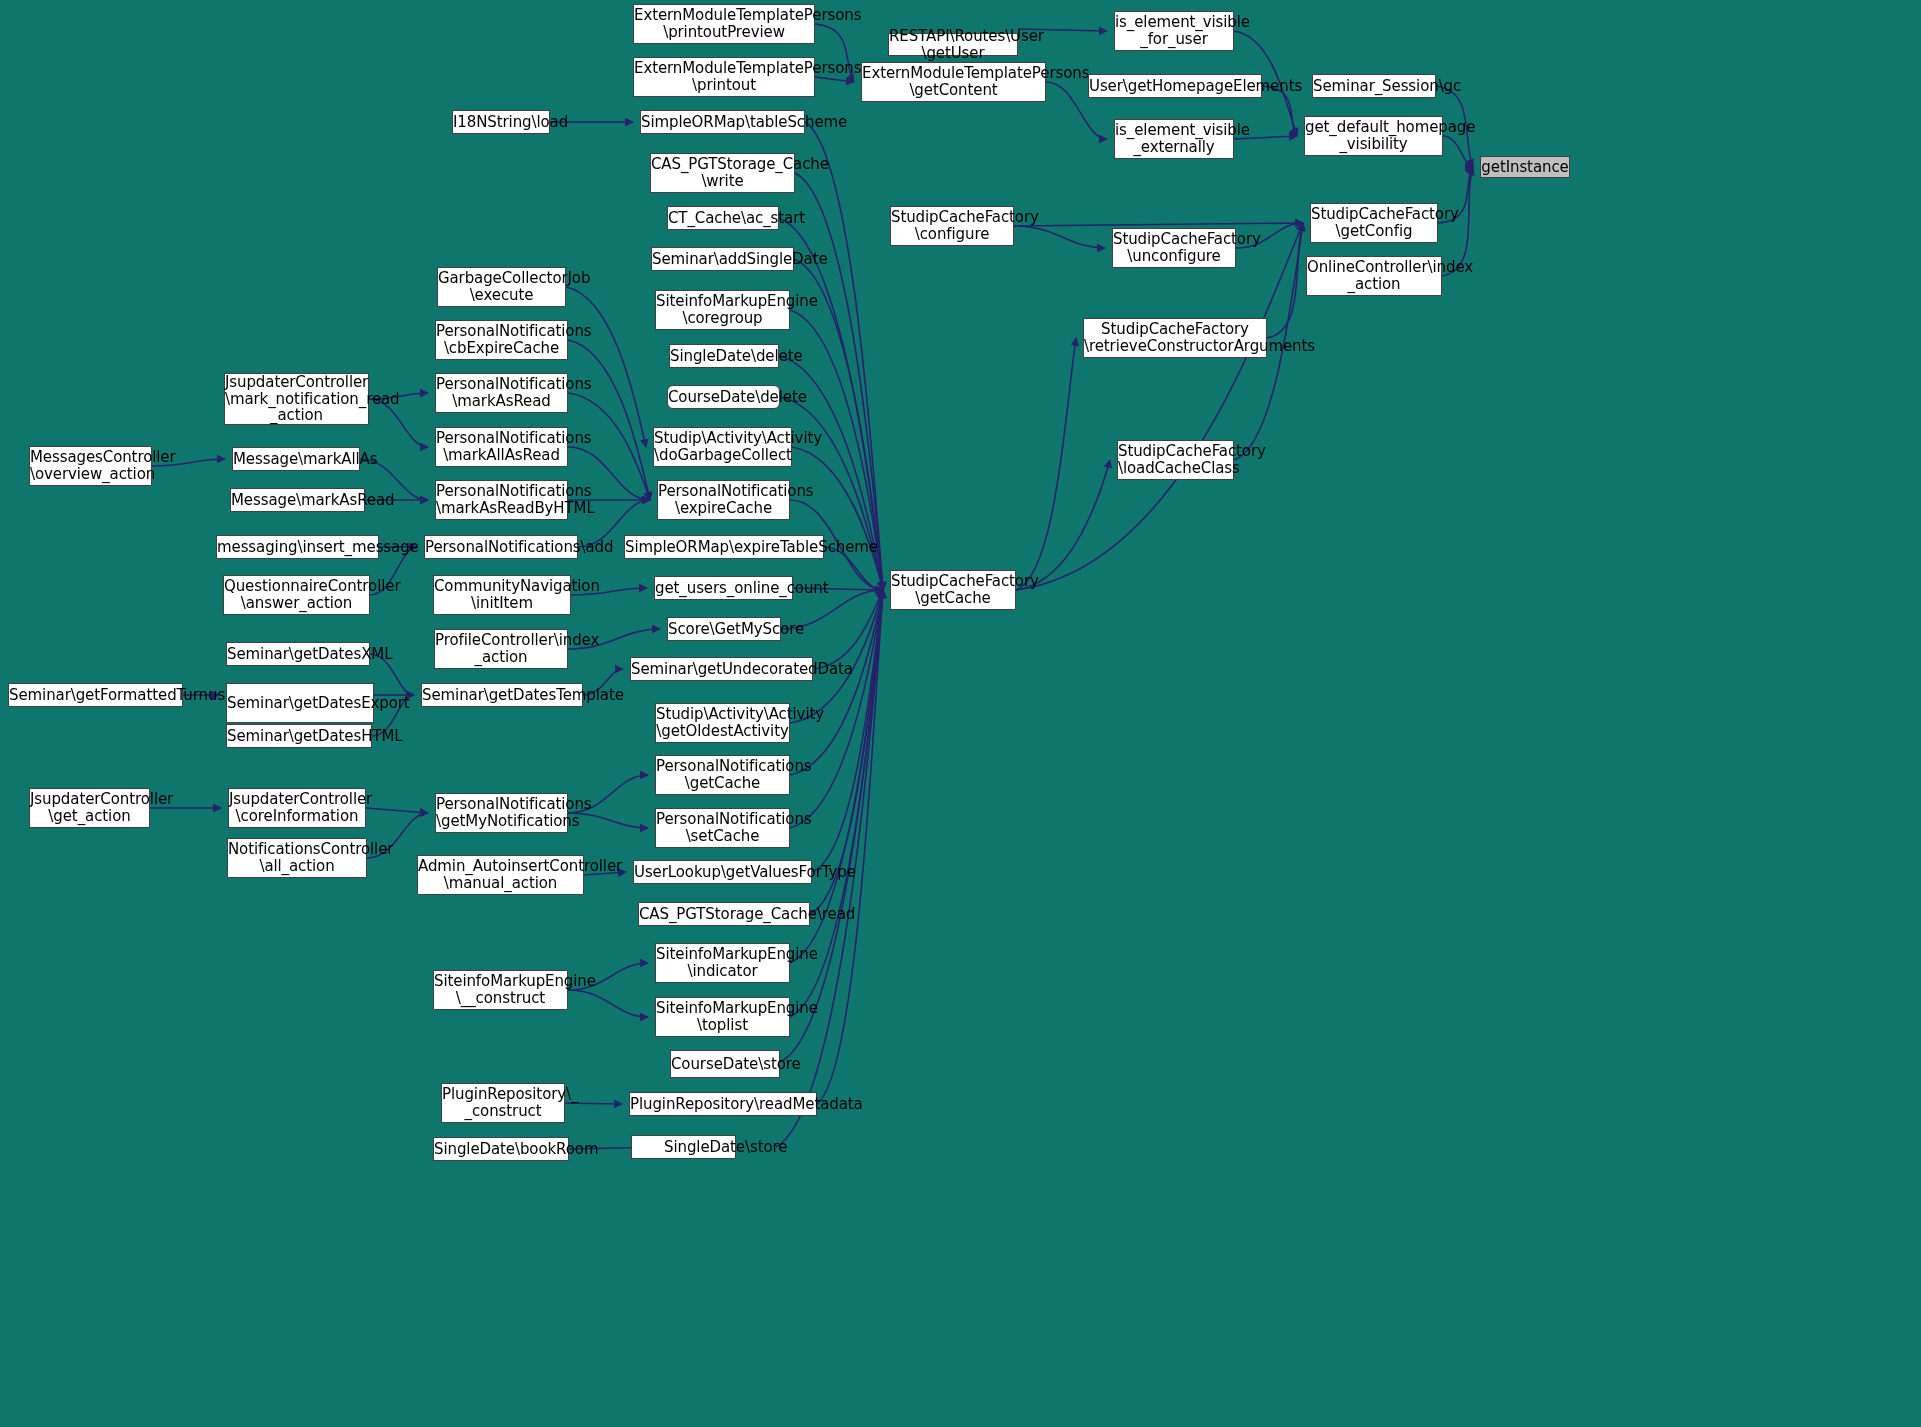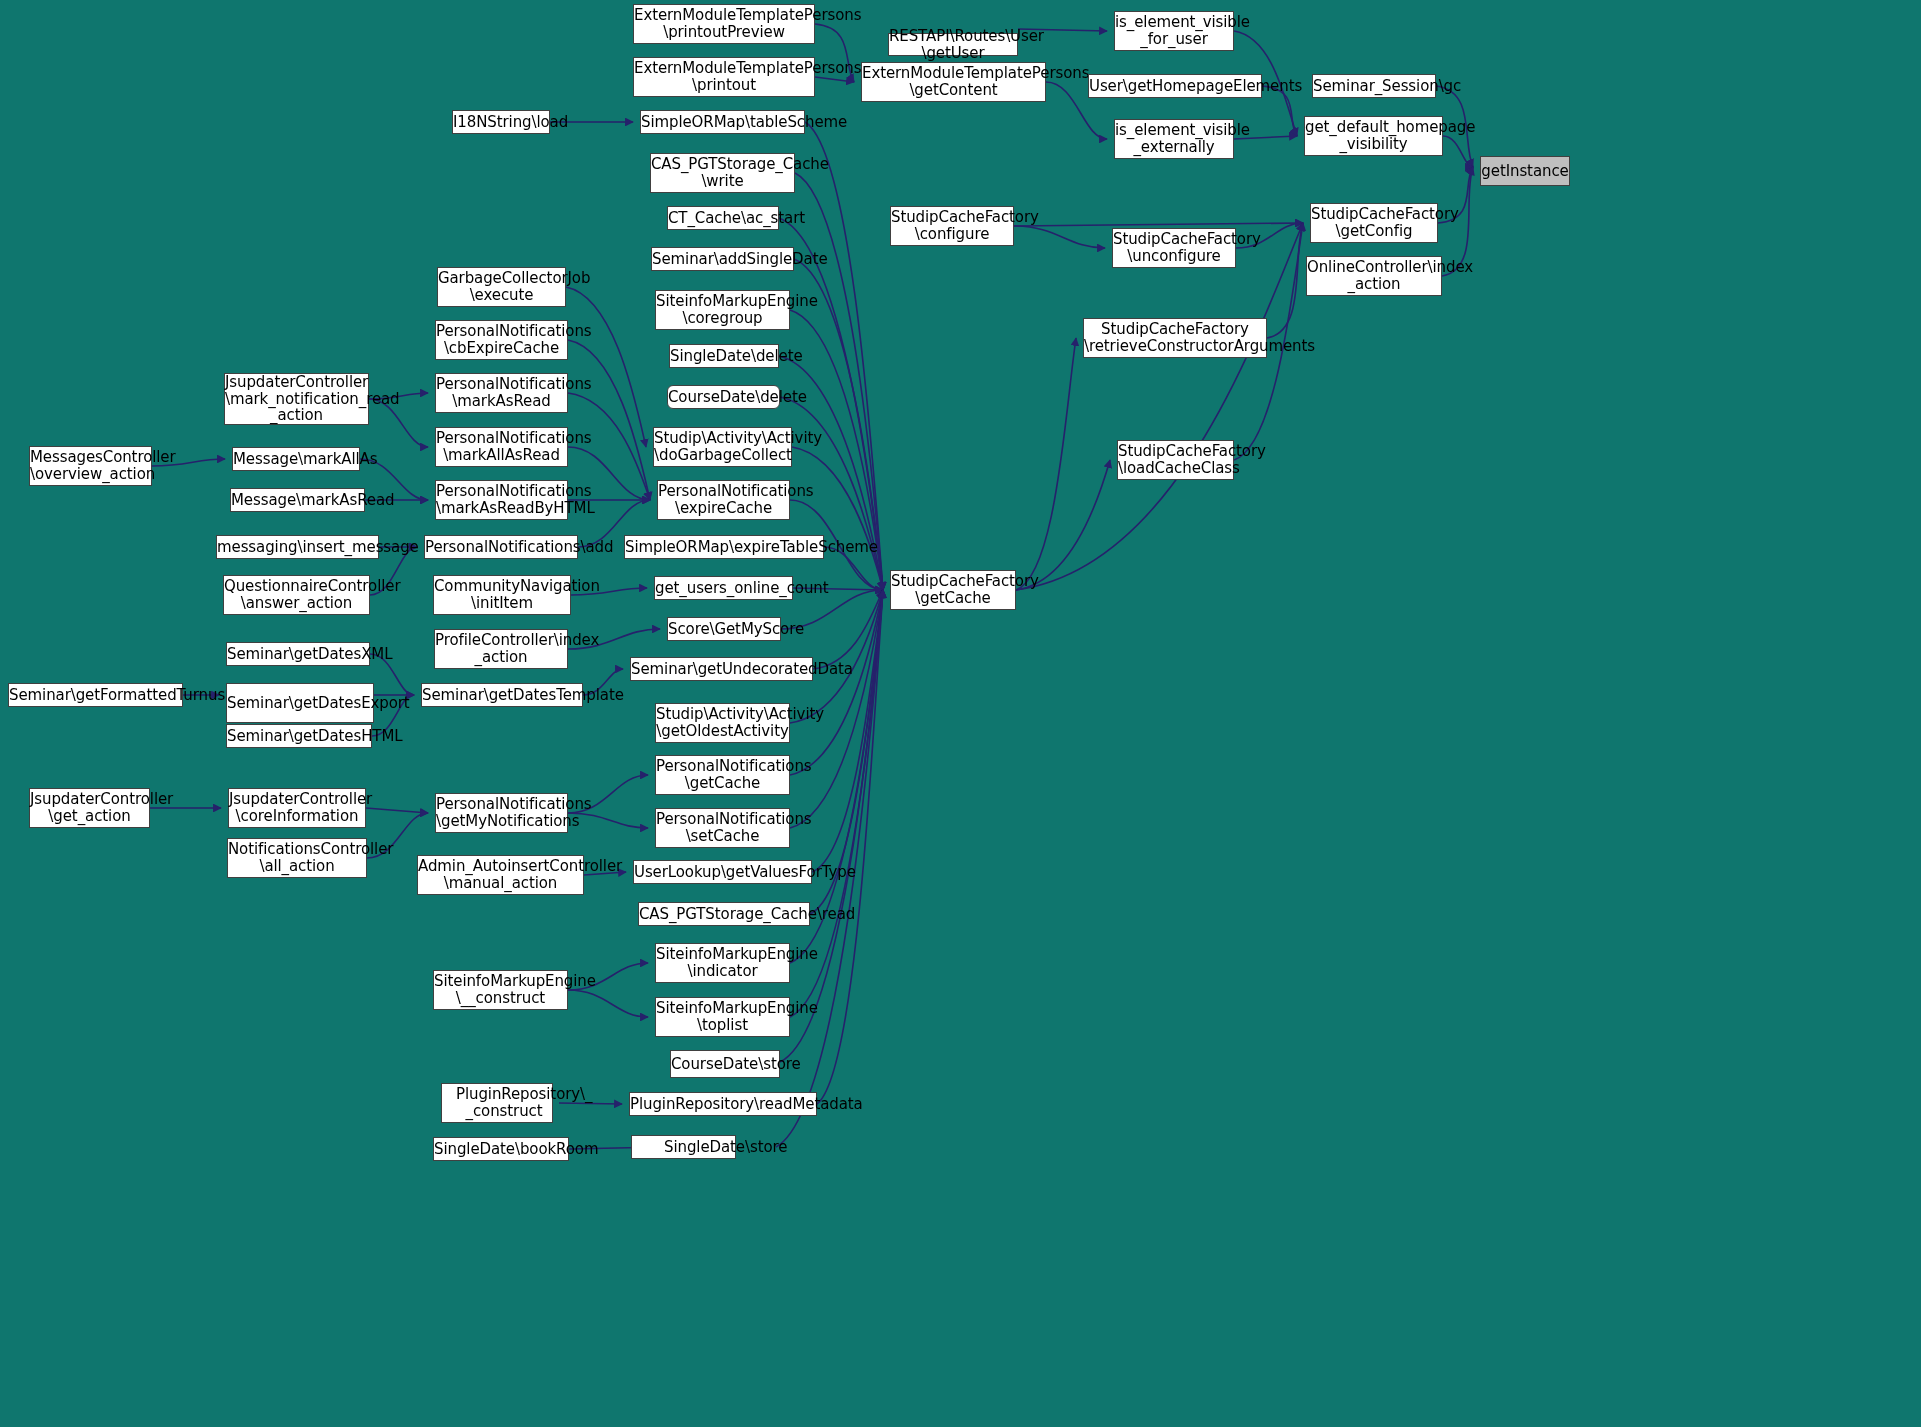--- a/index.html
+++ b/index.html
@@ -147,21 +147,21 @@
       <div class="node" style="left: 861px; top: 62px; width: 185px; height: 40px;"><span class="node-label">ExternModuleTemplatePersons
 \getContent</span></div>
       <div class="node" style="left: 1088px; top: 74px; width: 174px; height: 24px;"><span class="node-label">User\getHomepageElements</span></div>
       <div class="node" style="left: 1312px; top: 74px; width: 124px; height: 24px;"><span class="node-label">Seminar_Session\gc</span></div>
       <div class="node" style="left: 452px; top: 110px; width: 98px; height: 24px;"><span class="node-label">I18NString\load</span></div>
       <div class="node" style="left: 640px; top: 110px; width: 165px; height: 24px;"><span class="node-label">SimpleORMap\tableScheme</span></div>
       <div class="node" style="left: 1114px; top: 119px; width: 120px; height: 40px;"><span class="node-label">is_element_visible
 _externally</span></div>
       <div class="node" style="left: 1304px; top: 116px; width: 139px; height: 40px;"><span class="node-label">get_default_homepage
 _visibility</span></div>
-      <div class="node focus" style="left: 1480px; top: 156px; width: 90px; height: 30px; text-align: right;"><span class="node-label">getInstance</span></div>
+      <div class="node focus" style="left: 1480px; top: 156px; width: 90px; height: 22px; text-align: right;"><span class="node-label">getInstance</span></div>
       <div class="node" style="left: 650px; top: 153px; width: 145px; height: 40px;"><span class="node-label">CAS_PGTStorage_Cache
 \write</span></div>
       <div class="node" style="left: 667px; top: 206px; width: 112px; height: 24px;"><span class="node-label">CT_Cache\ac_start</span></div>
       <div class="node" style="left: 890px; top: 206px; width: 124px; height: 40px;"><span class="node-label">StudipCacheFactory
 \configure</span></div>
       <div class="node" style="left: 1112px; top: 228px; width: 124px; height: 40px;"><span class="node-label">StudipCacheFactory
 \unconfigure</span></div>
       <div class="node" style="left: 1310px; top: 203px; width: 128px; height: 40px;"><span class="node-label">StudipCacheFactory
 \getConfig</span></div>
       <div class="node" style="left: 651px; top: 247px; width: 143px; height: 24px;"><span class="node-label">Seminar\addSingleDate</span></div>
@@ -233,19 +233,19 @@
 \manual_action</span></div>
       <div class="node" style="left: 633px; top: 860px; width: 179px; height: 24px;"><span class="node-label">UserLookup\getValuesForType</span></div>
       <div class="node" style="left: 638px; top: 902px; width: 172px; height: 24px;"><span class="node-label">CAS_PGTStorage_Cache\read</span></div>
       <div class="node" style="left: 655px; top: 943px; width: 135px; height: 40px;"><span class="node-label">SiteinfoMarkupEngine
 \indicator</span></div>
       <div class="node" style="left: 433px; top: 970px; width: 135px; height: 40px;"><span class="node-label">SiteinfoMarkupEngine
 \__construct</span></div>
       <div class="node" style="left: 655px; top: 997px; width: 135px; height: 40px;"><span class="node-label">SiteinfoMarkupEngine
 \toplist</span></div>
       <div class="node" style="left: 670px; top: 1050px; width: 110px; height: 28px;"><span class="node-label">CourseDate\store</span></div>
-      <div class="node" style="left: 441px; top: 1083px; width: 112px; height: 40px; padding-left: 14px;"><span class="node-label">PluginRepository\_
+      <div class="node" style="left: 441px; top: 1083px; width: 124px; height: 40px;"><span class="node-label">PluginRepository\_
 _construct</span></div>
       <div class="node" style="left: 629px; top: 1092px; width: 188px; height: 24px;"><span class="node-label">PluginRepository\readMetadata</span></div>
       <div class="node" style="left: 433px; top: 1137px; width: 136px; height: 24px;"><span class="node-label">SingleDate\bookRoom</span></div>
       <div class="node" style="left: 631px; top: 1135px; width: 105px; height: 24px; padding-left: 32px;"><span class="node-label">SingleDate\store</span></div>
     </div>
 </div>
 
 </body></html>

